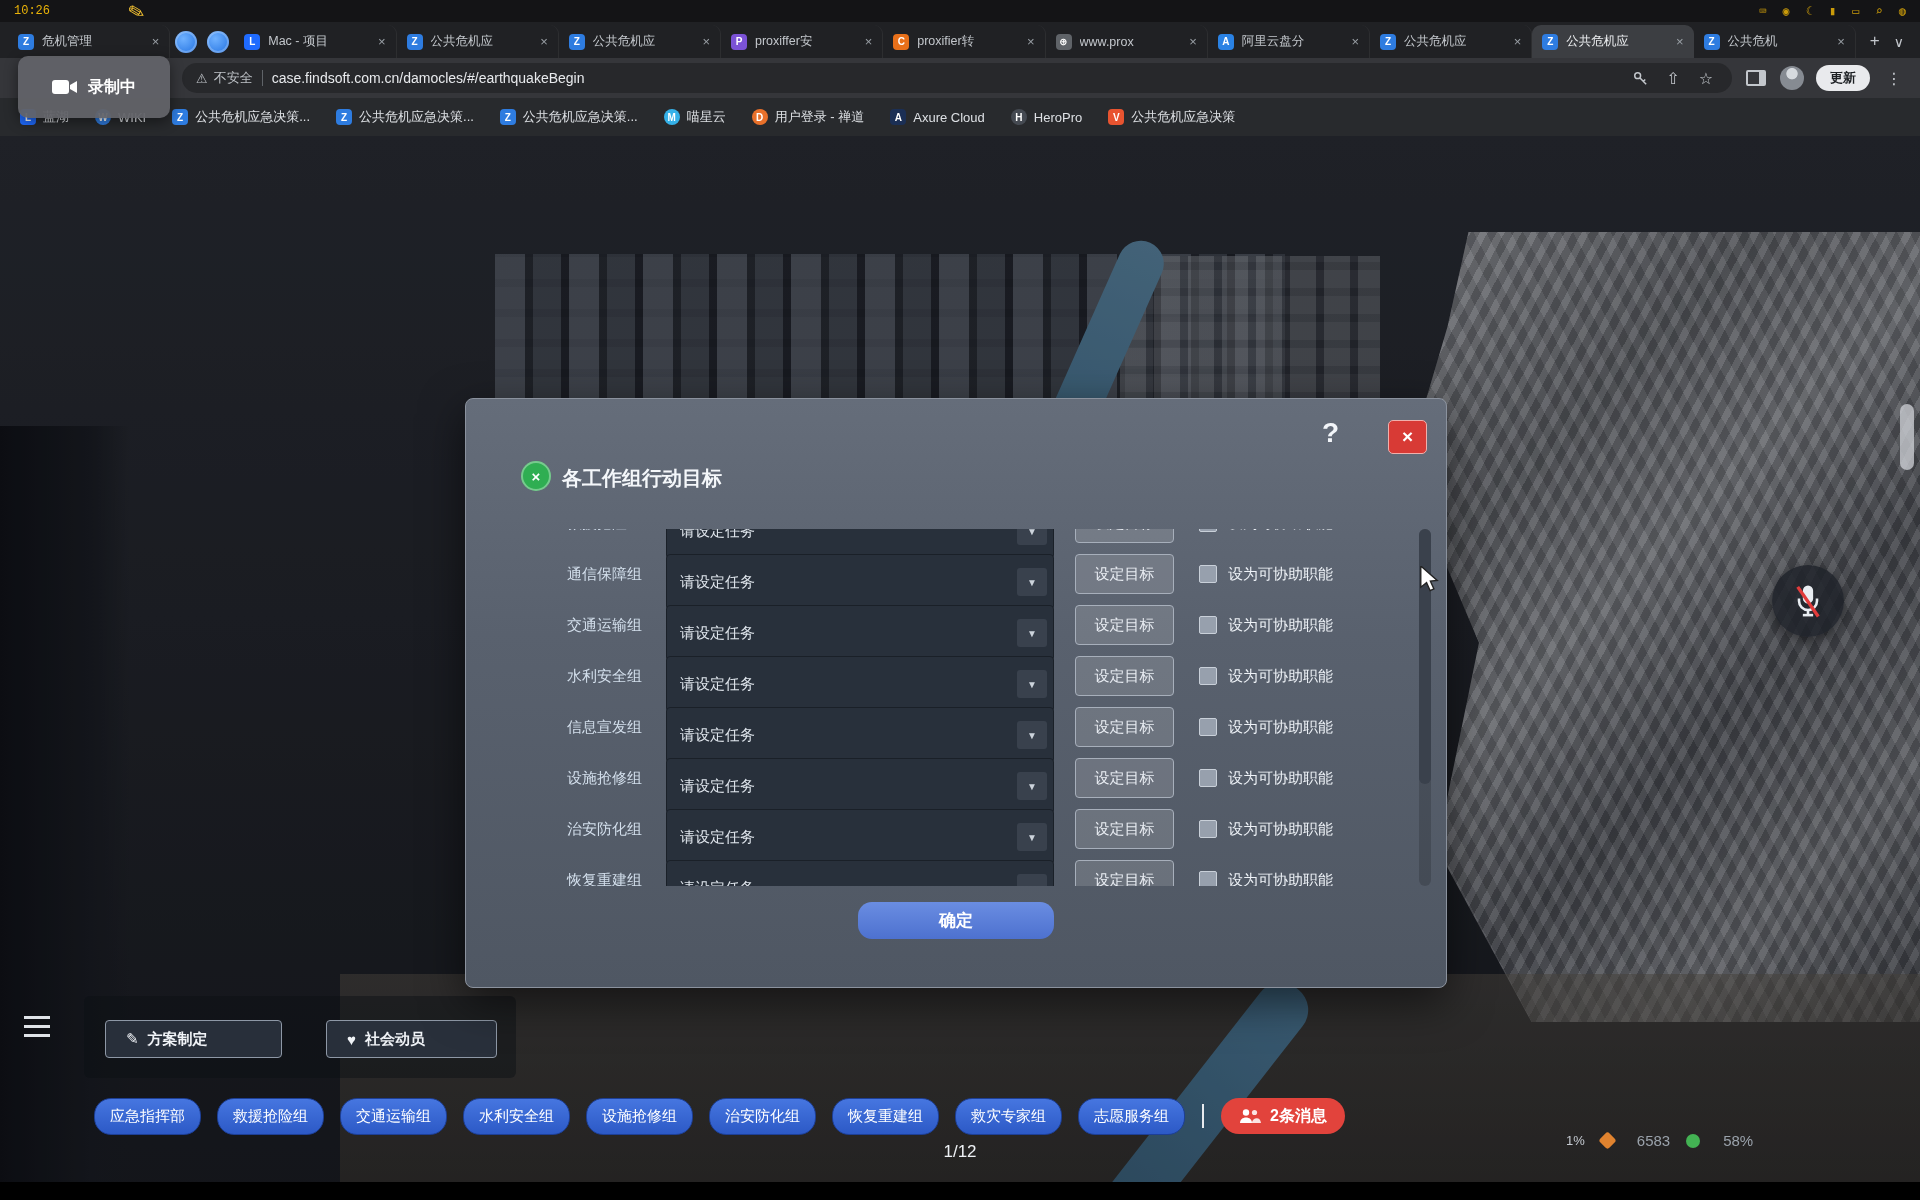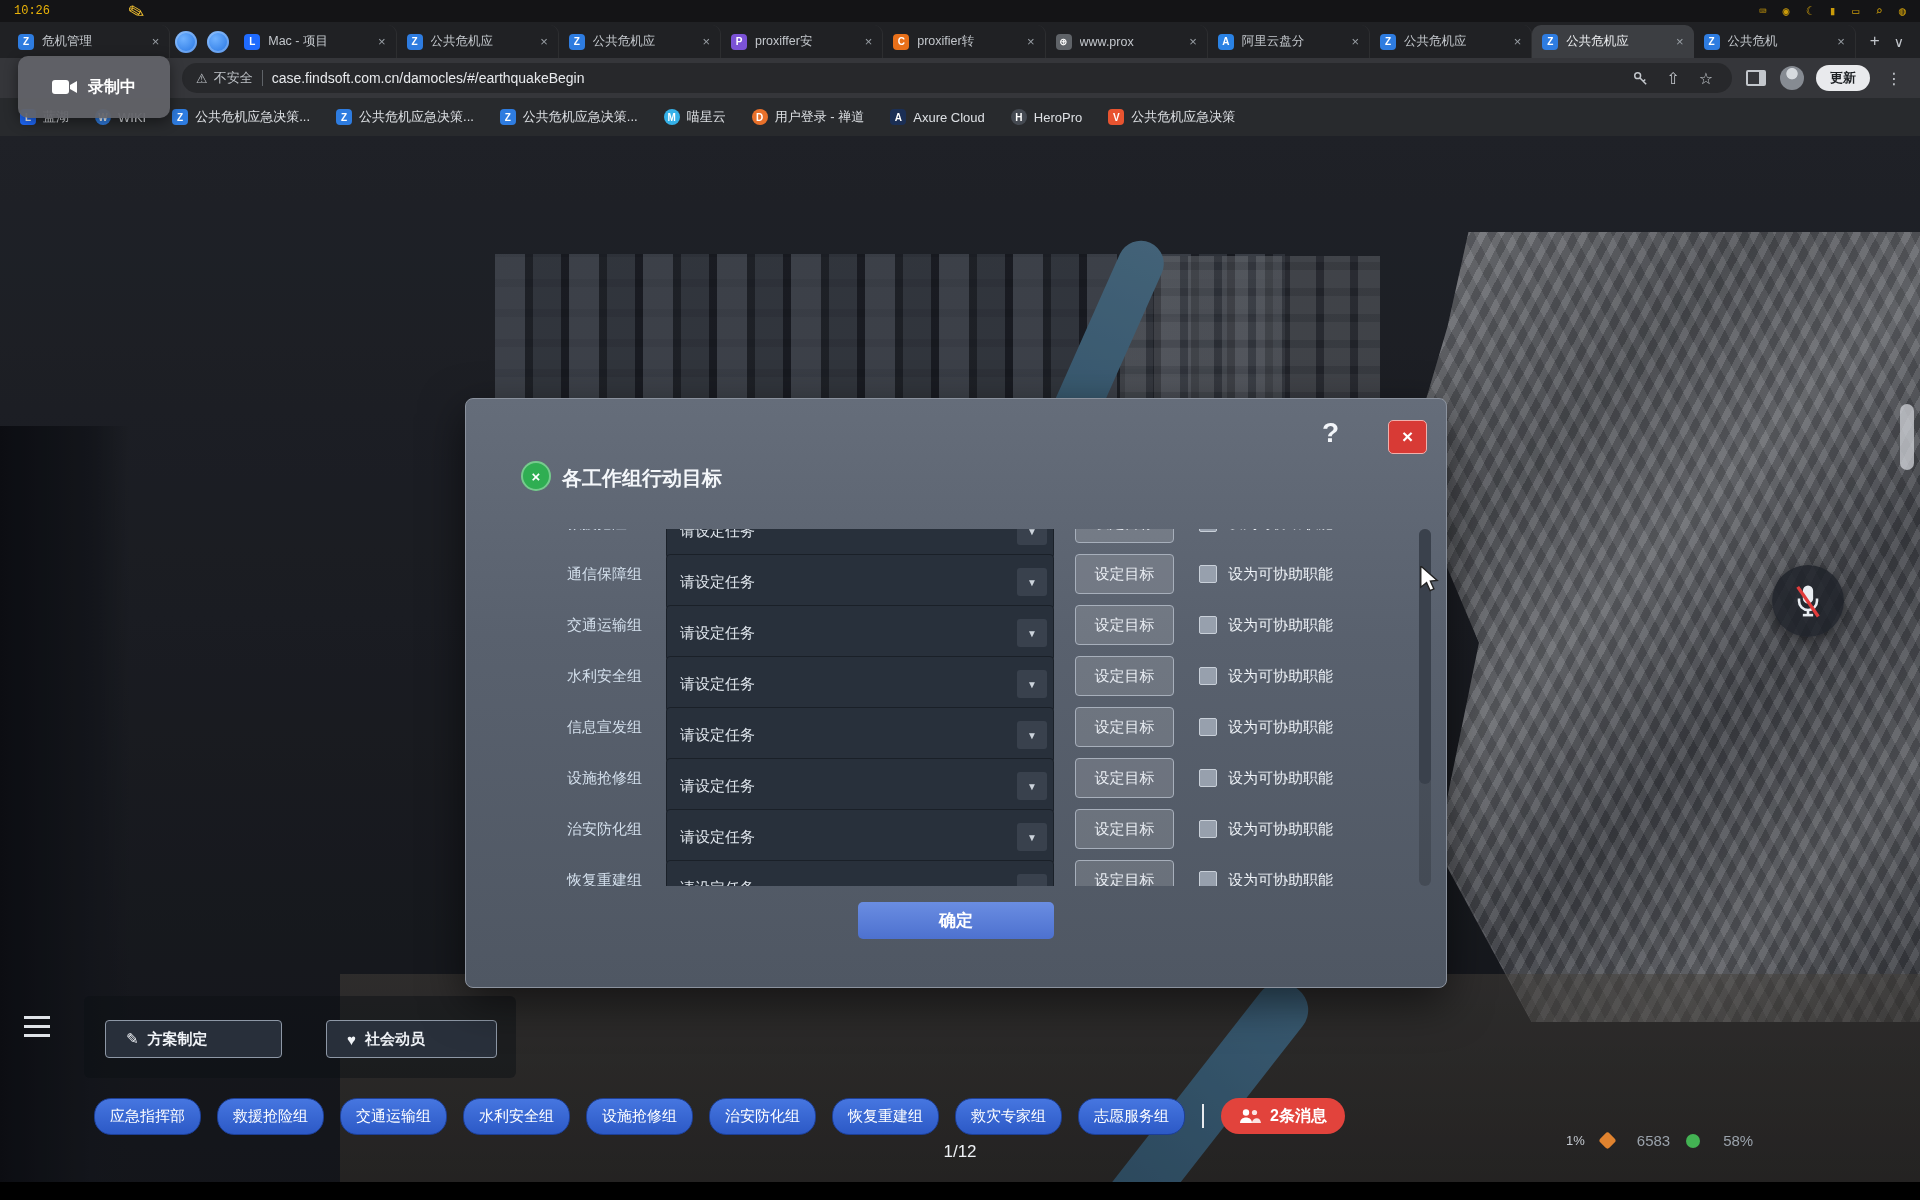--- a/index.html
+++ b/index.html
@@ -80,21 +80,21 @@
   .mlist{position:absolute;left:0;top:130px;width:100%;height:357px;overflow:hidden;}
   .mrow{position:absolute;left:0;width:100%;height:40px;}
   .glabel{position:absolute;left:101px;top:0;line-height:40px;font-size:15px;color:#d3dfec;}
   .dd{position:absolute;left:200px;top:0;width:388px;height:56px;background:#28303b;border:1px solid #1a2028;border-radius:4px;box-sizing:border-box;display:flex;align-items:center;padding:0 6px 0 13px;color:#dfe5ec;font-size:15px;}
   .ddarrow{margin-left:auto;width:30px;height:28px;background:#39414d;border-radius:3px;display:flex;align-items:center;justify-content:center;font-size:10px;color:#ccd3db;}
   .setbtn{position:absolute;left:609px;top:0;width:99px;height:40px;background:rgba(255,255,255,.14);border:1px solid #a7afbb;border-radius:4px;box-sizing:border-box;color:#e9edf3;font-size:15px;display:flex;align-items:center;justify-content:center;}
   .cb{position:absolute;left:733px;top:11px;width:18px;height:18px;background:#97a0ad;border:1px solid #c9d0d9;border-radius:2px;box-sizing:border-box;}
   .assist{position:absolute;left:762px;top:0;line-height:40px;font-size:15px;color:#eef2f7;}
   .scrolltrack{position:absolute;left:953px;top:130px;width:12px;height:357px;background:rgba(0,0,0,.16);border-radius:6px;}
   .scrollthumb{position:absolute;left:953px;top:130px;width:12px;height:255px;background:#3a414c;border-radius:6px;}
-  .confirm{position:absolute;left:392px;top:503px;width:196px;height:37px;background:linear-gradient(180deg,#6a8de2,#4d71cf);border-radius:5px;color:#fff;font-size:17px;font-weight:700;display:flex;align-items:center;justify-content:center;}
+  .confirm{position:absolute;left:392px;top:503px;width:196px;height:37px;background:linear-gradient(180deg,#6a8de2,#4d71cf);border-radius:14px;color:#fff;font-size:17px;font-weight:700;display:flex;align-items:center;justify-content:center;}
 
   
   .actionpanel{position:absolute;left:84px;top:860px;width:432px;height:82px;background:rgba(12,15,20,.45);border-radius:6px;z-index:3;}
   .actbtn{position:absolute;top:884px;height:38px;background:rgba(42,50,62,.92);border:1px solid #8e98a6;border-radius:4px;color:#f0f3f7;font-size:15px;font-weight:700;display:flex;align-items:center;gap:9px;padding:0 20px;box-sizing:border-box;z-index:4;}
   .depts{position:absolute;left:94px;top:962px;height:36px;display:flex;gap:16px;align-items:center;z-index:3;}
   .dept{height:35px;padding:0 15px;border-radius:17px;background:linear-gradient(180deg,#4676e0,#2c59c6);border:1px solid #1d3f96;color:#fff;font-size:15px;font-weight:400;display:flex;align-items:center;}
   .msgdiv{width:2px;height:24px;background:#e8eaee;margin:0 1px;}
   .msgpill{height:36px;padding:0 18px;border-radius:18px;background:#e2433c;color:#fff;font-size:16px;font-weight:700;display:flex;align-items:center;gap:9px;}
   .pageind{position:absolute;left:0;right:0;top:1006px;text-align:center;font-size:17px;color:#eef1f5;z-index:3;}
   .stats{position:absolute;left:1566px;top:996px;display:flex;gap:16px;align-items:center;font-size:15px;color:#9aa2ab;z-index:3;}

